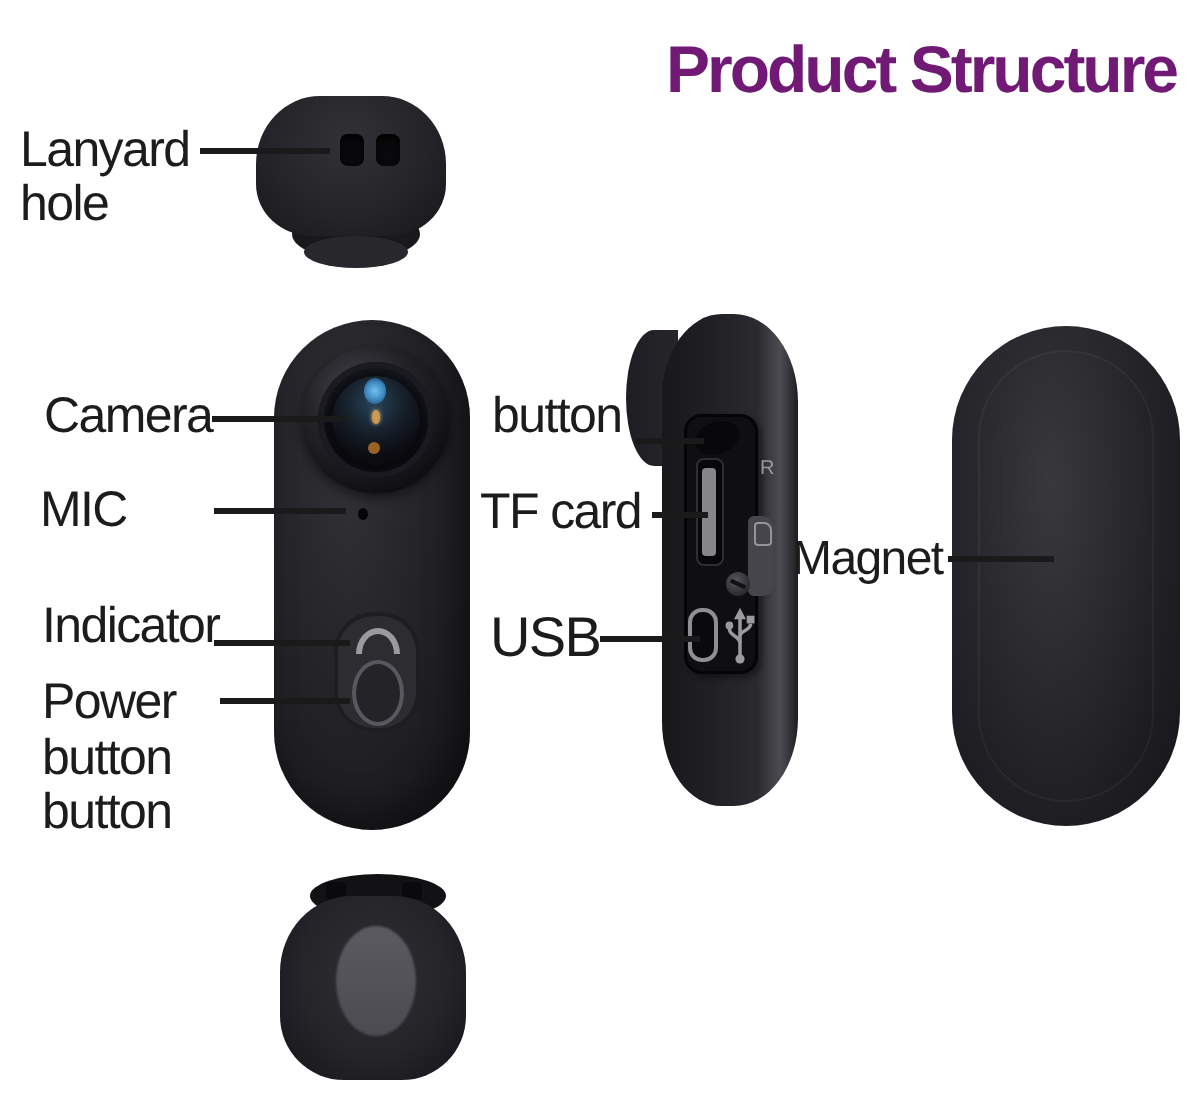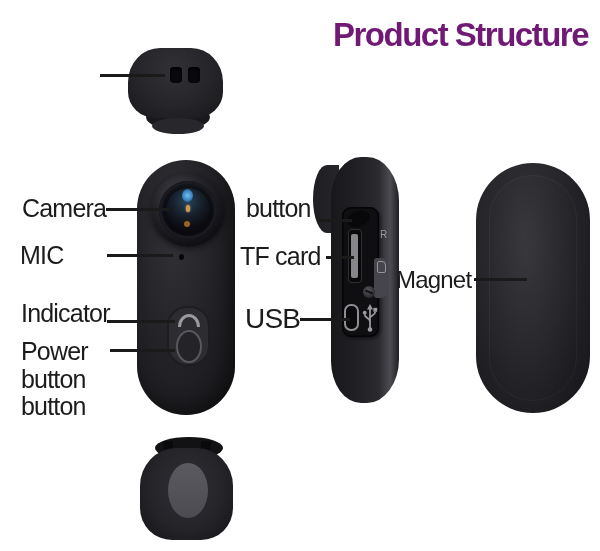--- a/index.html
+++ b/index.html
@@ -177,20 +177,22 @@
   <div class="line line-camera"></div>
   <div class="line line-mic"></div>
   <div class="line line-indicator"></div>
   <div class="line line-power"></div>
   <div class="line line-reset"></div>
   <div class="line line-tf"></div>
   <div class="line line-usb"></div>
   <div class="line line-magnet"></div>
 
   <div class="lbl lbl-lanyard">
+    <span class="ln">Lanyard</span>
+    <span class="ln">hole</span>
   </div>
   <div class="lbl lbl-camera">Camera</div>
   <div class="lbl lbl-mic">MIC</div>
   <div class="lbl lbl-indicator">
     <span class="ln">Indicator</span>
   </div>
   <div class="lbl lbl-power">
     <span class="ln">Power</span>
     <span class="ln">button</span>
     <span class="ln">button</span>

